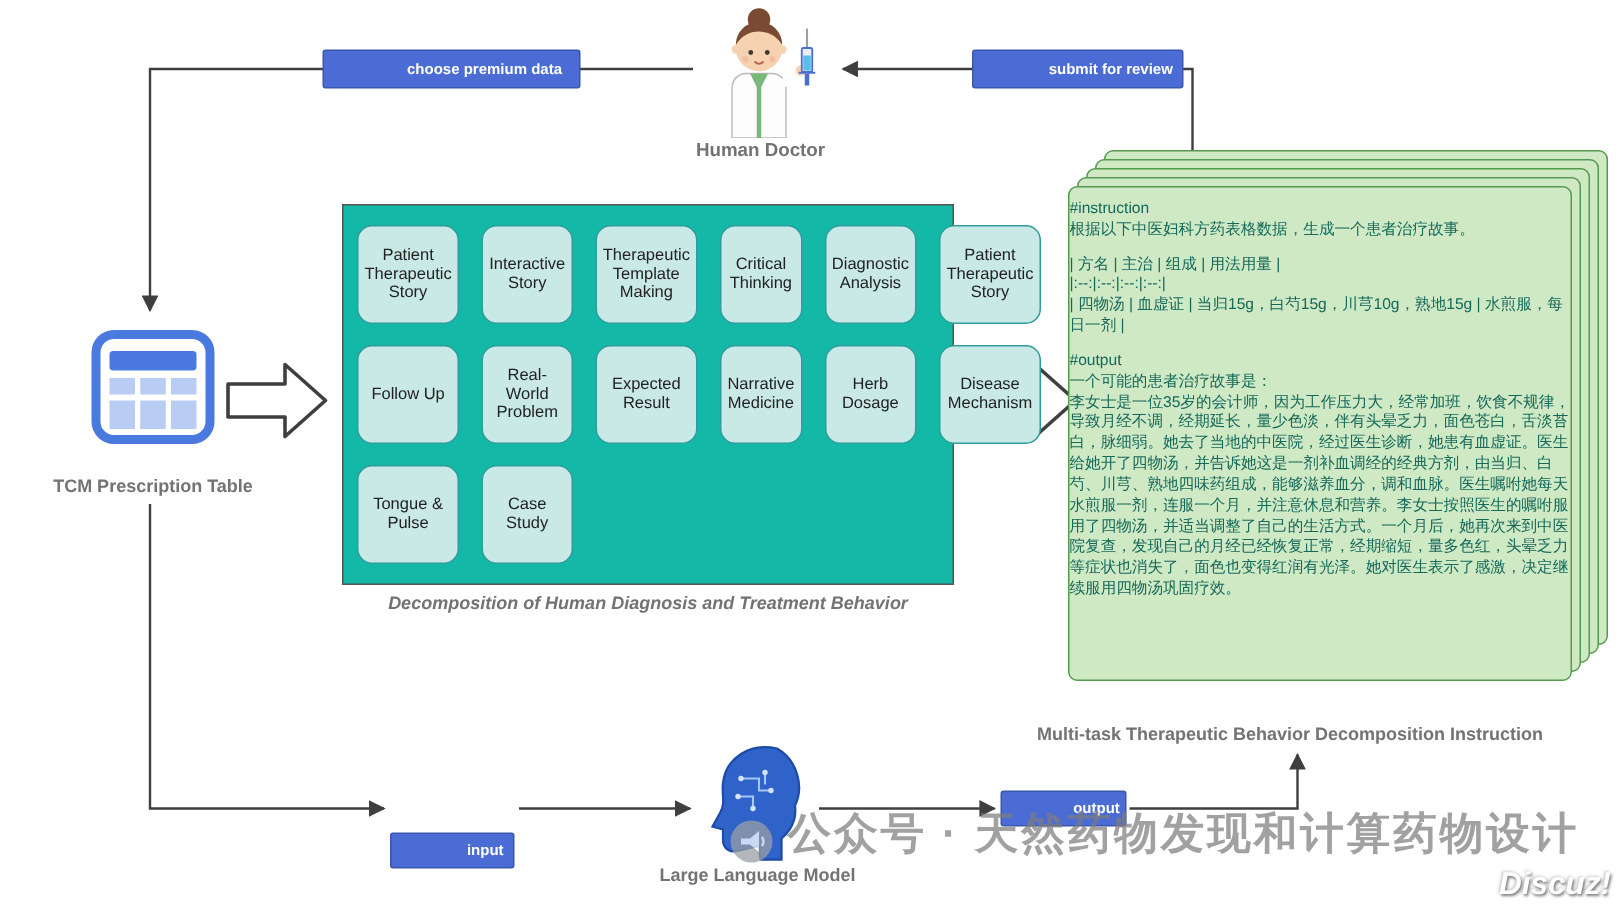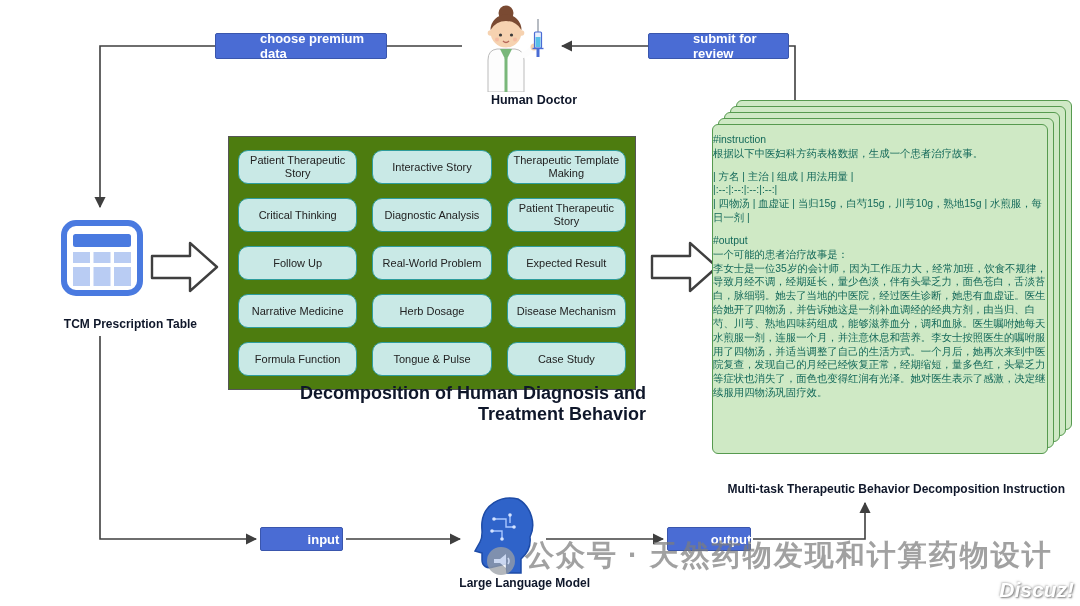--- a/index.html
+++ b/index.html
@@ -6,45 +6,45 @@
   .canvas {
     position:relative; width:1080px; height:606px; background:#ffffff;
     overflow:hidden; font-family:"Liberation Sans", sans-serif;
   }
   svg.overlay { position:absolute; left:0; top:0; z-index:1; }
   .ln { stroke:#3f3f3f; stroke-width:1.6; fill:none; }
   .block-arrow { fill:#ffffff; stroke:#3f3f3f; stroke-width:2.4; stroke-linejoin:round; }
 
   .btn {
     position:absolute; z-index:3; background:#4a6cd4; color:#fff;
-    font-weight:bold; font-size:13px; display:flex; align-items:center;
+    font-weight:bold; font-size:10px; display:flex; align-items:center;
     justify-content:center; border:1px solid #3a56ad; border-radius:2px;
     box-sizing:border-box;
     padding-left:44px;
   }
   #btn-choose { left:215px; top:33px; width:172px; height:26px; }
   #btn-submit { left:648px; top:33px; width:141px; height:26px; }
-  #btn-input  { left:260px; top:527px; width:83px; height:24px; }
+  #btn-input  { left:260px; top:555px; width:83px; height:24px; }
   #btn-output { left:667px; top:527px; width:84px; height:24px; }
 
-  .label { position:absolute; z-index:2; font-weight:bold; color:#0f172a; text-align:right; }
+  .label { position:absolute; z-index:2; font-weight:bold; color:#737373; text-align:center; }
   #doctor-label  { left:437px; top:93px;  width:140px; font-size:12.5px; }
   #tcm-label     { left:7px;   top:317px; width:190px; font-size:12px; }
-  #decomp-caption{ left:218px; top:383px; width:428px; font-size:18px; }
+  #decomp-caption{ left:218px; top:395px; width:428px; font-size:12px;font-style:italic; }
   #card-caption  { left:655px; top:482px; width:410px; font-size:12px; }
   #llm-label     { left:420px; top:576px; width:170px; font-size:12px; }
 
   .doctor   { position:absolute; left:460px; top:4px;   width:95px; height:88px; z-index:2; }
   .tcm-icon { position:absolute; left:57px;  top:211px; width:90px; height:95px; z-index:2; }
   .llm-icon { position:absolute; left:466px; top:495px; width:78px; height:80px; z-index:2; }
 
   .decomp-box {
     position:absolute; left:228px; top:136px; width:408px; height:254px;
-    border:1.2px solid #555; background:#4d7c0f; z-index:2; box-sizing:border-box;
-    padding:13px 9px; display:grid; grid-template-columns:repeat(3,1fr);
+    border:1.2px solid #555; background:#14b8a6; z-index:2; box-sizing:border-box;
+    padding:13px 9px; display:grid; grid-template-columns:repeat(6,1fr);
     grid-auto-rows:1fr; column-gap:15px; row-gap:14px;
   }
   .cell {
     background:#c9e9e6; border:1.5px solid #2e9d9d; border-radius:10px;
     display:flex; align-items:center; justify-content:center; text-align:center;
     font-size:11px; color:#222; padding:2px 4px; line-height:1.15; box-sizing:border-box;
   }
 
   .card-stack { position:absolute; left:712px; top:100px; width:362px; height:356px; z-index:2; }
   .card-layer {
@@ -138,21 +138,20 @@
     <div class="cell">Therapeutic Template Making</div>
     <div class="cell">Critical Thinking</div>
     <div class="cell">Diagnostic Analysis</div>
     <div class="cell">Patient Therapeutic Story</div>
     <div class="cell">Follow Up</div>
     <div class="cell">Real-World Problem</div>
     <div class="cell">Expected Result</div>
     <div class="cell">Narrative Medicine</div>
     <div class="cell">Herb Dosage</div>
     <div class="cell">Disease Mechanism</div>
-    <div class="cell">Formula Function</div>
     <div class="cell">Tongue &amp; Pulse</div>
     <div class="cell">Case Study</div>
   </div>
   <div class="label" id="decomp-caption">Decomposition of Human Diagnosis and Treatment Behavior</div>
 
   <div class="card-stack">
     <div class="card-layer" style="left:24px; top:0;"></div>
     <div class="card-layer" style="left:18px; top:6px;"></div>
     <div class="card-layer" style="left:12px; top:12px;"></div>
     <div class="card-layer" style="left:6px;  top:18px;"></div>

